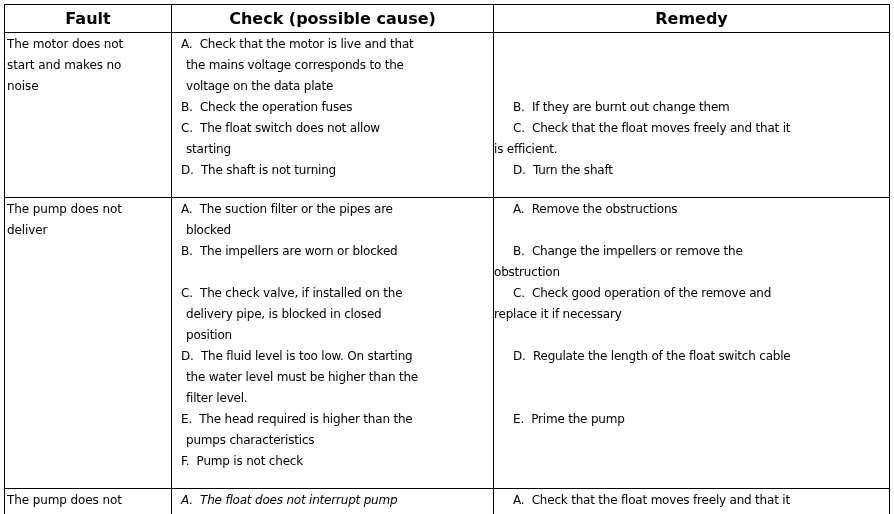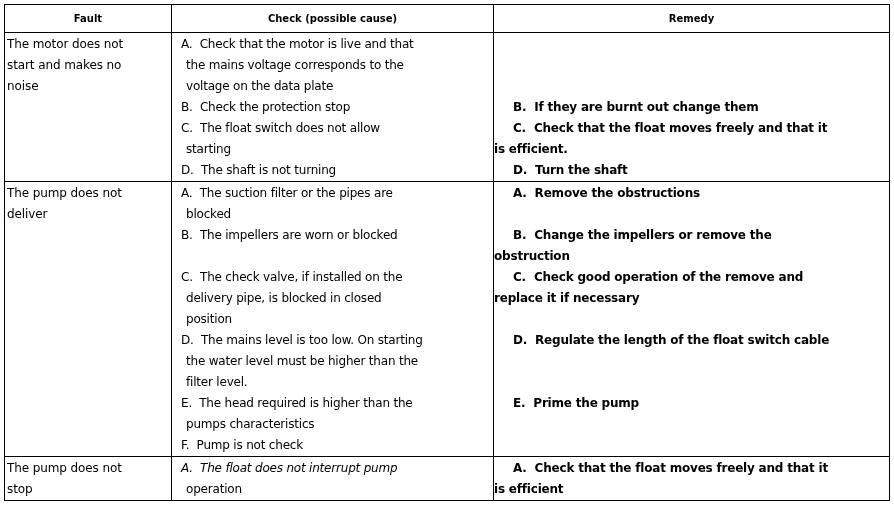--- a/index.html
+++ b/index.html
@@ -22,45 +22,44 @@
     border-collapse: collapse;
     table-layout: fixed;
     width: 885px;
   }
   th, td {
     border: 1.5px solid #000;
     vertical-align: top;
     padding: 0;
   }
   th {
-    font-size: 10px;
+    font-size: 16px;
     font-weight: bold;
     text-align: center;
     height: 27px;
     line-height: 27px;
   }
   td {
     font-size: 12px;
     line-height: 21px;
   }
   .c1 { width: 167px; }
   .c2 { width: 322px; }
   .c3 { width: 396px; }
   .fault {
     padding: 1px 2px 0 2px;
     letter-spacing: -0.1px;
   }
   .check {
-    padding: 1px 2px 0 9px;
+    padding: 1px 2px 16px 9px;
     letter-spacing: -0.2px;
   }
   .remedy {
     padding: 1px 2px 0 19px;
     letter-spacing: -0.2px;
-    font-weight: bold;
   }
   .item { display: block; }
   .check .item .cont { display: block; padding-left: 5px; }
   .remedy .item .cont { display: block; margin-left: -19px; }
   .blank { display: block; height: 21px; }
 </style>
 </head>
 <body>
 
 <table>
@@ -78,21 +77,21 @@
   </thead>
   <tbody id="tbody">
       <tr>
         <td class="fault">
           <span class="item">The motor does not</span>
           <span class="item">start and makes no</span>
           <span class="item">noise</span>
         </td>
         <td class="check">
           <span class="item"><span style="white-space: pre;">A.  Check that the motor is live and that</span><span class="cont">the mains voltage corresponds to the</span><span class="cont">voltage on the data plate</span></span>
-          <span class="item"><span style="white-space: pre;">B.  Check the protection stop</span></span>
+          <span class="item"><span style="white-space: pre;">B.  Check the operation fuses</span></span>
           <span class="item"><span style="white-space: pre;">C.  The float switch does not allow</span><span class="cont">starting</span></span>
           <span class="item"><span style="white-space: pre;">D.  The shaft is not turning</span></span>
         </td>
         <td class="remedy">
           <span class="blank"></span>
           <span class="blank"></span>
           <span class="blank"></span>
           <span class="item"><span style="white-space: pre;">B.  If they are burnt out change them</span></span>
           <span class="item"><span style="white-space: pre;">C.  Check that the float moves freely and that it</span><span class="cont">is efficient.</span></span>
           <span class="item"><span style="white-space: pre;">D.  Turn the shaft</span></span>
@@ -101,21 +100,21 @@
       <tr>
         <td class="fault">
           <span class="item">The pump does not</span>
           <span class="item">deliver</span>
         </td>
         <td class="check">
           <span class="item"><span style="white-space: pre;">A.  The suction filter or the pipes are</span><span class="cont">blocked</span></span>
           <span class="item"><span style="white-space: pre;">B.  The impellers are worn or blocked</span></span>
           <span class="blank"></span>
           <span class="item"><span style="white-space: pre;">C.  The check valve, if installed on the</span><span class="cont">delivery pipe, is blocked in closed</span><span class="cont">position</span></span>
-          <span class="item"><span style="white-space: pre;">D.  The mains level is too low. On starting</span><span class="cont">the water level must be higher than the</span><span class="cont">filter level.</span></span>
+          <span class="item"><span style="white-space: pre;">D.  The fluid level is too low. On starting</span><span class="cont">the water level must be higher than the</span><span class="cont">filter level.</span></span>
           <span class="item"><span style="white-space: pre;">E.  The head required is higher than the</span><span class="cont">pumps characteristics</span></span>
           <span class="item"><span style="white-space: pre;">F.  Pump is not check</span></span>
         </td>
         <td class="remedy">
           <span class="item"><span style="white-space: pre;">A.  Remove the obstructions</span></span>
           <span class="blank"></span>
           <span class="item"><span style="white-space: pre;">B.  Change the impellers or remove the</span><span class="cont">obstruction</span></span>
           <span class="item"><span style="white-space: pre;">C.  Check good operation of the remove and</span><span class="cont">replace it if necessary</span></span>
           <span class="blank"></span>
           <span class="item"><span style="white-space: pre;">D.  Regulate the length of the float switch cable</span></span>

